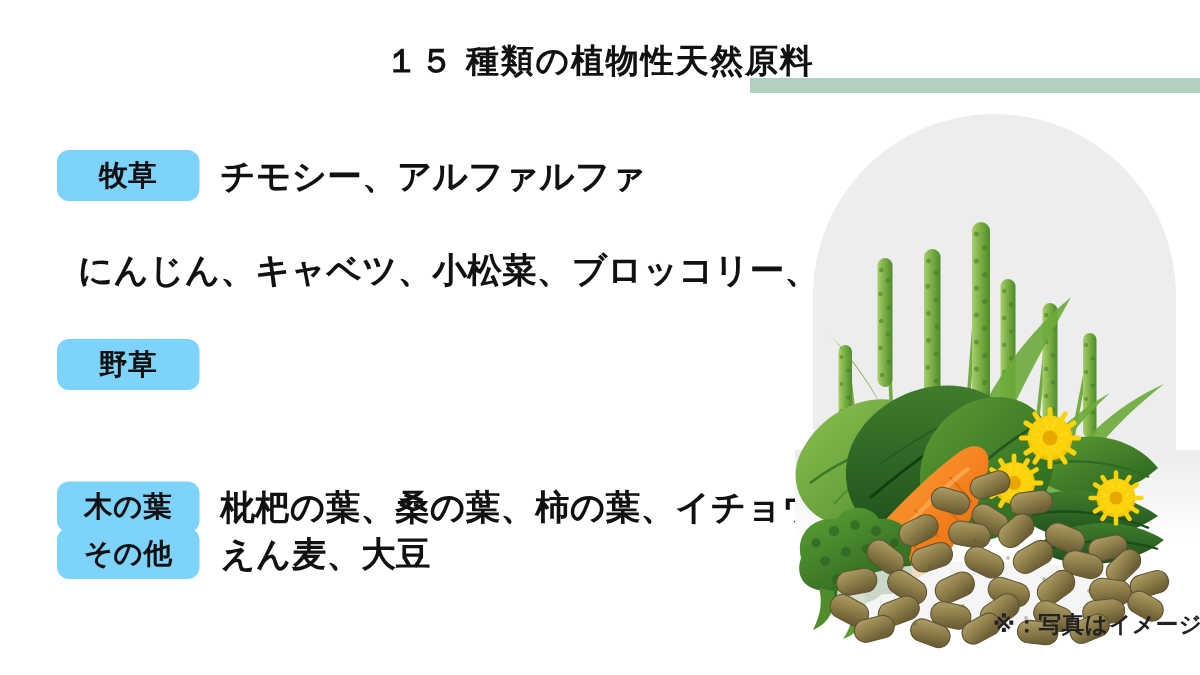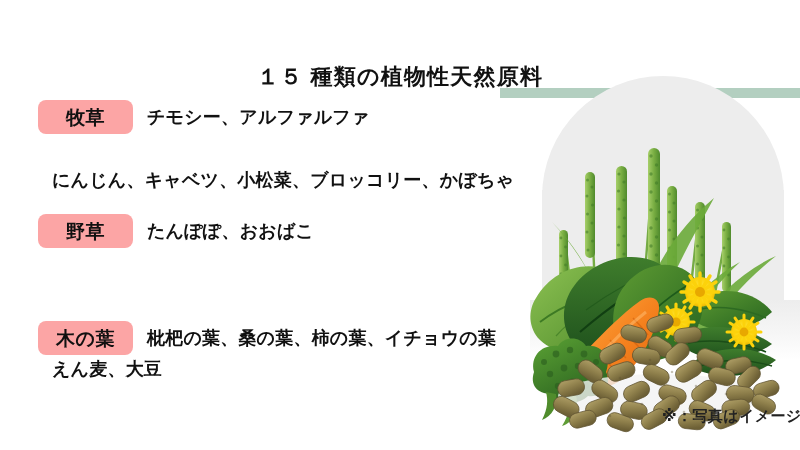--- a/index.html
+++ b/index.html
@@ -21,21 +21,20 @@
   }
 
   
   .title-block {
     position: absolute;
     left: 0;
     top: 26px;
     width: 800px;
     height: 40px;
     text-align: center;
-    margin-top: 36px;
   }
   .title-underline {
     position: absolute;
     left: 243px;
     top: 26px;
     width: 315px;
     height: 10px;
     background: #b3cfc0;
   }
   .title-text {
@@ -61,38 +60,38 @@
     position: absolute;
     left: 38px;
     height: 34px;
     display: flex;
     align-items: center;
   }
   .chip {
     width: 95px;
     height: 34px;
     border-radius: 8px;
-    background: #fca5a5;
+    background: #7dd3fc;
     display: flex;
     align-items: center;
     justify-content: center;
     flex: 0 0 auto;
     box-sizing: border-box;
   }
   .chip-label {
     font-size: 19px;
     font-weight: bold;
     color: #111111;
     letter-spacing: 0.5px;
     line-height: 1;
     white-space: nowrap;
   }
   .row-items {
     margin-left: 14px;
-    font-size: 18px;
+    font-size: 23px;
     font-weight: bold;
     color: #111111;
     line-height: 1;
     white-space: nowrap;
     letter-spacing: 0.2px;
   }
 
   
   .photo {
     position: absolute;
@@ -162,35 +161,37 @@
       <div class="chip">
         <span class="chip-label">牧草</span>
       </div>
       <div class="row-items">チモシー、アルファルファ</div>
     </div>
 
     <div class="row" style="top:163px;">
       <div class="row-items">にんじん、キャベツ、小松菜、ブロッコリー、かぼちゃ</div>
     </div>
 
-    <div class="row" style="top:214px;">
+    <div class="row" style="top:226px;gap:36px;">
       <div class="chip">
         <span class="chip-label">野草</span>
       </div>
-      <div class="row-items">たんぽぽ、おおばこ</div>
     </div>
 
     <div class="row" style="top:289px;margin-top:32px;">
       <div class="chip">
         <span class="chip-label">木の葉</span>
       </div>
       <div class="row-items">枇杷の葉、桑の葉、柿の葉、イチョウの葉</div>
     </div>
 
     <div class="row" style="top:352px;">
+      <div class="chip">
+        <span class="chip-label">その他</span>
+      </div>
       <div class="row-items">えん麦、大豆</div>
     </div>
 
   </div>
 
   <div class="photo">
     <div class="photo-backdrop"></div>
     <div class="photo-backdrop2"></div>
     <div class="photo-fade"></div>
 

